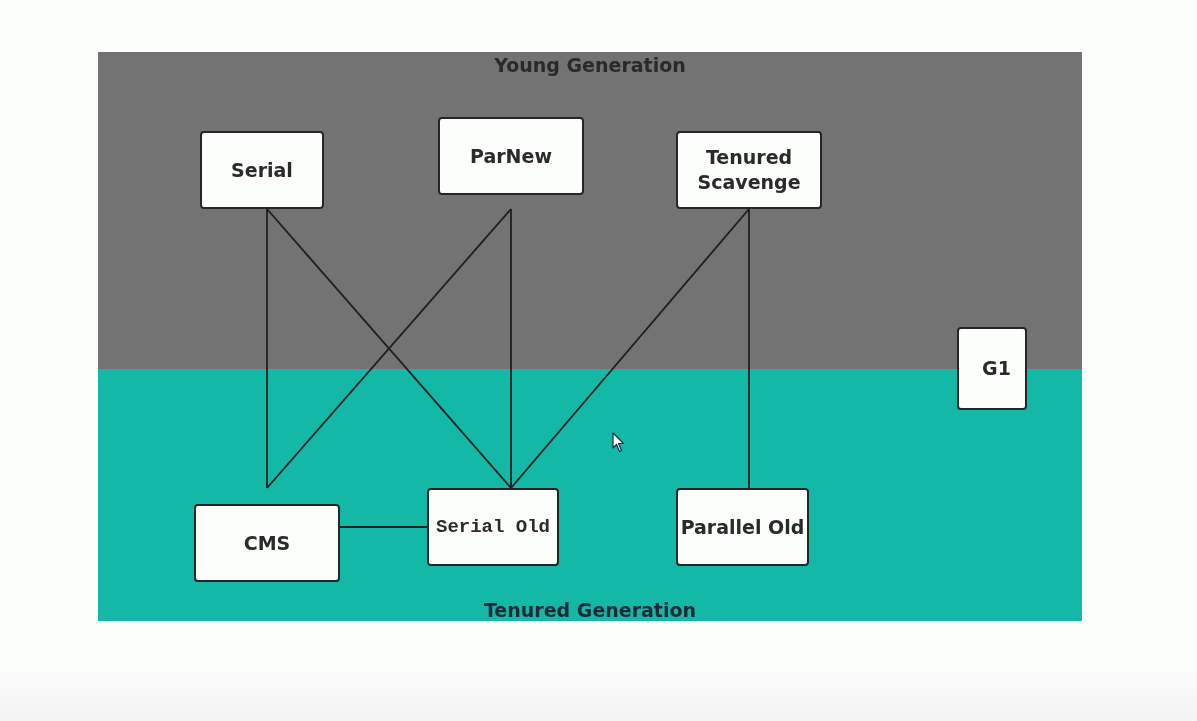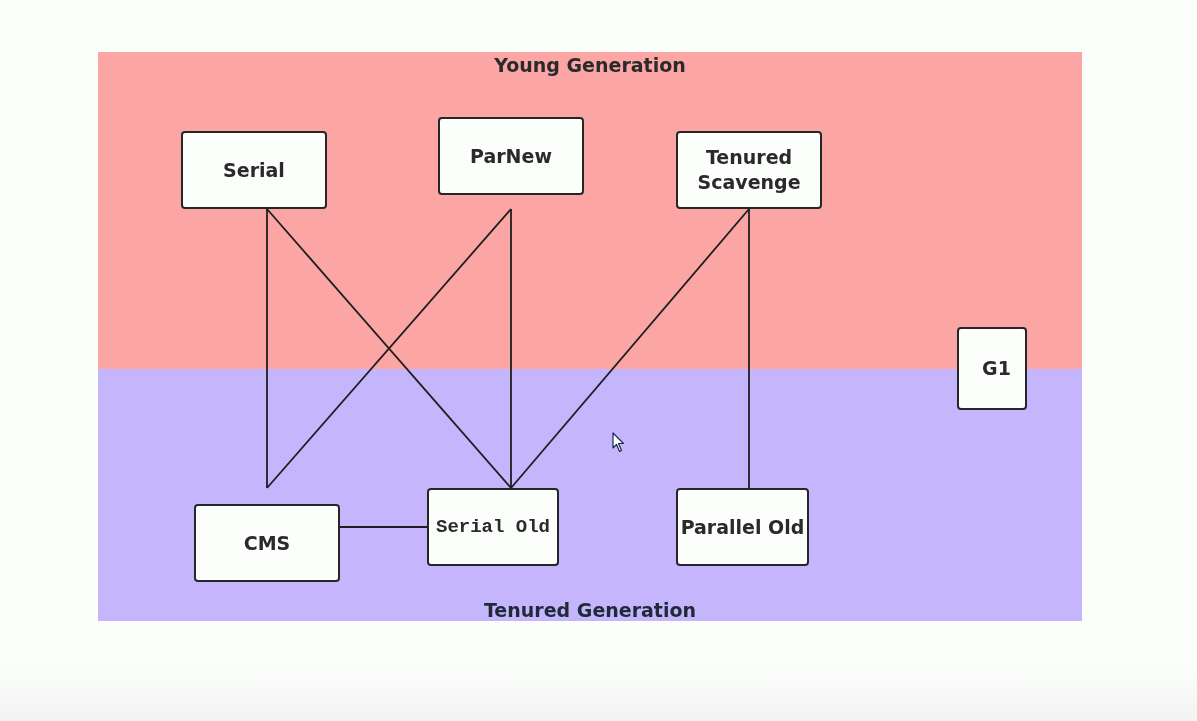--- a/index.html
+++ b/index.html
@@ -2,22 +2,22 @@
 <html><head>
   <meta charset="utf-8">
   <style>
     html, body { margin: 0; padding: 0; }
     body {
       width: 1197px; height: 721px; position: relative; overflow: hidden;
       background: linear-gradient(to bottom, #fcfefc 0%, #fcfefc 92%, #f2f3f2 100%);
       font-family: "DejaVu Sans", sans-serif;
     }
     .region { position: absolute; left: 98px; width: 984px; }
-    .young { top: 52px; height: 317px; background: #fca5a5; }
-    .tenured { top: 369px; height: 252px; background: #c4b5fd; }
+    .young { top: 52px; height: 317px; background: #737373; }
+    .tenured { top: 369px; height: 252px; background: #14b8a6; }
     .region-label {
       position: absolute; left: 0; right: 0; text-align: center;
       font-weight: bold; font-size: 19px; color: #2a2a2a;
     }
     .young .region-label { top: 2px; }
     .tenured .region-label { bottom: 0px; color: #1f2a36; }
     svg.links { position: absolute; left: 0; top: 0; width: 1197px; height: 721px; }
     .node {
       position: absolute; background: #fcfefc; border: 2px solid #262626;
       border-radius: 4px; box-sizing: border-box;
@@ -39,21 +39,21 @@
 <svg class="links" xmlns="http://www.w3.org/2000/svg">
     <line x1="267" y1="209" x2="267" y2="488" stroke="#1e1e1e" stroke-width="1.8"></line>
     <line x1="267" y1="209" x2="511" y2="488" stroke="#1e1e1e" stroke-width="1.8"></line>
     <line x1="511" y1="209" x2="267" y2="488" stroke="#1e1e1e" stroke-width="1.8"></line>
     <line x1="511" y1="209" x2="511" y2="488" stroke="#1e1e1e" stroke-width="1.8"></line>
     <line x1="749" y1="209" x2="511" y2="488" stroke="#1e1e1e" stroke-width="1.8"></line>
     <line x1="749" y1="209" x2="749" y2="488" stroke="#1e1e1e" stroke-width="1.8"></line>
     <line x1="340" y1="527" x2="438" y2="527" stroke="#1e1e1e" stroke-width="1.8"></line>
   </svg>
 
-<div class="node" id="n-serial" style="left:181px;top:131px;width:146px;height:78px;">
+<div class="node" id="n-serial" style="left:200px;top:131px;width:124px;height:78px;">
     <span>Serial</span>
   </div>
 <div class="node" id="n-parnew" style="left:438px;top:117px;width:146px;height:78px;">
     <span>ParNew</span>
   </div>
 <div class="node" id="n-parallel_scavenge" style="left:676px;top:131px;width:146px;height:78px;padding:0 20px;">
     <span>Tenured Scavenge</span>
   </div>
 <div class="node" id="n-cms" style="left:194px;top:475px;width:146px;height:78px;margin-top:29px;">
     <span>CMS</span>

